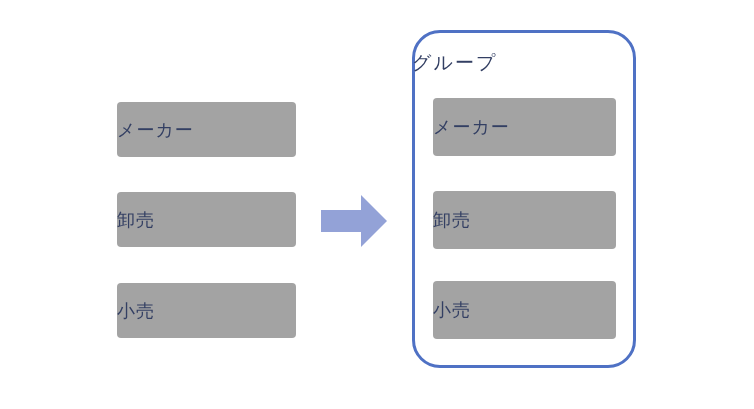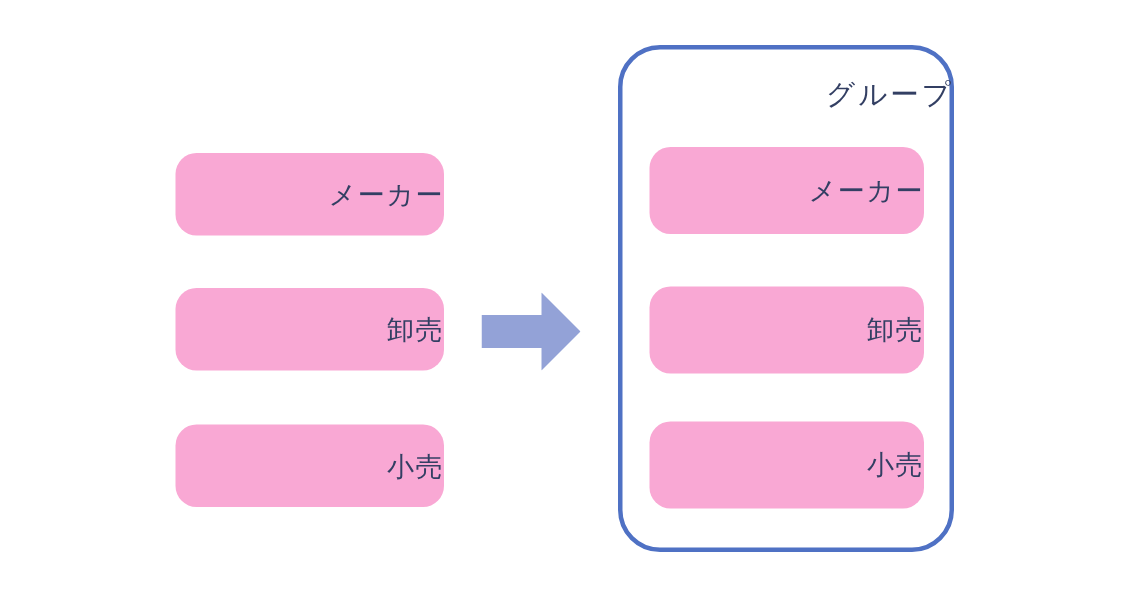--- a/index.html
+++ b/index.html
@@ -10,25 +10,25 @@
   }
   .canvas {
     position: relative;
     width: 754px;
     height: 409px;
     background: #ffffff;
     overflow: hidden;
   }
   .box {
     position: absolute;
-    background: #f9a8d4;
-    border-radius: 14px;
+    background: #a3a3a3;
+    border-radius: 4px;
     display: flex;
     align-items: center;
-    justify-content: flex-end;
+    justify-content: flex-start;
     color: #333f63;
     font-size: 18px;
     letter-spacing: 1px;
   }
   .left-box {
     left: 117px;
     width: 179px;
     height: 55px;
   }
   .right-box {
@@ -45,21 +45,21 @@
     border: 3px solid #4f71c4;
     border-radius: 28px;
     box-sizing: border-box;
     background: #ffffff;
   }
   .group-title {
     position: absolute;
     left: 412px;
     top: 50px;
     width: 224px;
-    text-align: right;
+    text-align: left;
     color: #333f63;
     font-size: 19px;
     letter-spacing: 2px;
   }
   .arrow-wrap {
     position: absolute;
     left: 321px;
     top: 195px;
     width: 66px;
     height: 52px;

